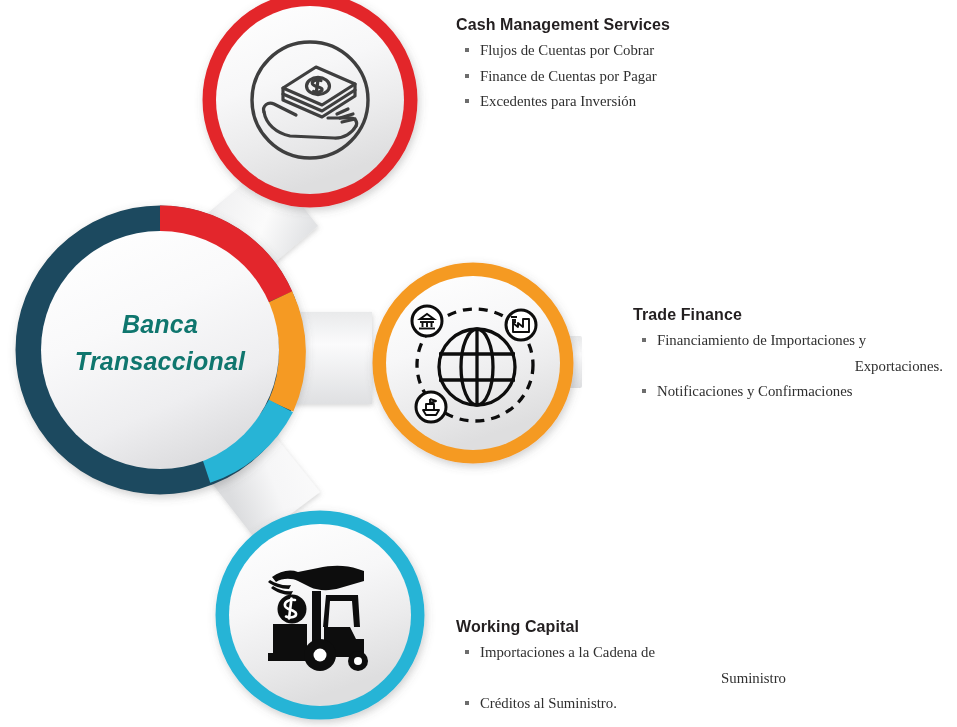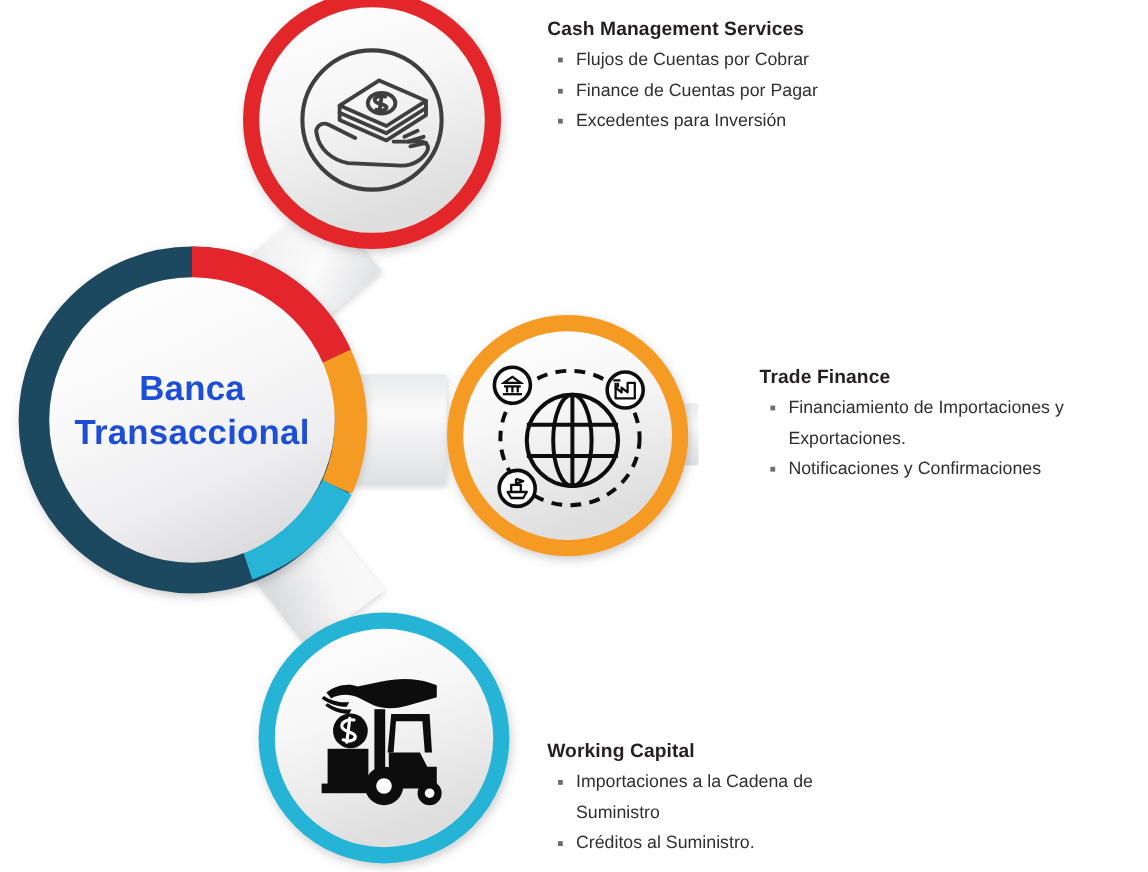--- a/index.html
+++ b/index.html
@@ -18,55 +18,56 @@
   .block-title{
     font-size:16px;
     font-weight:bold;
     color:#231f20;
     letter-spacing:.1px;
     margin:0 0 4px 0;
     white-space:nowrap;
   }
   .block-list{
     list-style:none;
-    margin:0;padding:0;
+    margin:0;padding:0;font-family:Liberation Serif, serif;
   }
   .block-list li{
     position:relative;
     padding-left:24px;
     font-size:14.8px;
     color:#2f2f2f;
     line-height:24.5px;
     margin:0 0 1px 0;
   }
   .block-list li::before{
     content:"";
     position:absolute;
     left:9px;top:10px;
     width:4px;height:4px;
     background:#6d6d6d;
   }
-  .block-list li.cont{padding-left:24px;}
+  .block-list li.cont{padding-left:24px;text-align:right;}
   .block-list li.cont::before{display:none;}
 
   #cash-block{left:456px;top:16px;width:330px;}
   #trade-block{left:633px;top:306px;width:310px;}
   #wc-block{left:456px;top:618px;width:330px;}
 
   .center-label{
     position:absolute;
     left:35px;top:306px;
     width:250px;
     text-align:center;
-    font-size:29px;
+    font-size:25px;
     font-weight:bold;
-    color:#1d4ed8;
+    color:#0f766e;
     line-height:37px;
     letter-spacing:.2px;
     pointer-events:none;
+    font-style:italic;
   }
 </style>
 </head>
 <body>
 
 <div id="stage">
 
   <svg id="diagram-svg" viewBox="0 0 957 727">
     <defs>
       <linearGradient id="discGrad" x1="0" y1="0" x2="0.35" y2="1">

